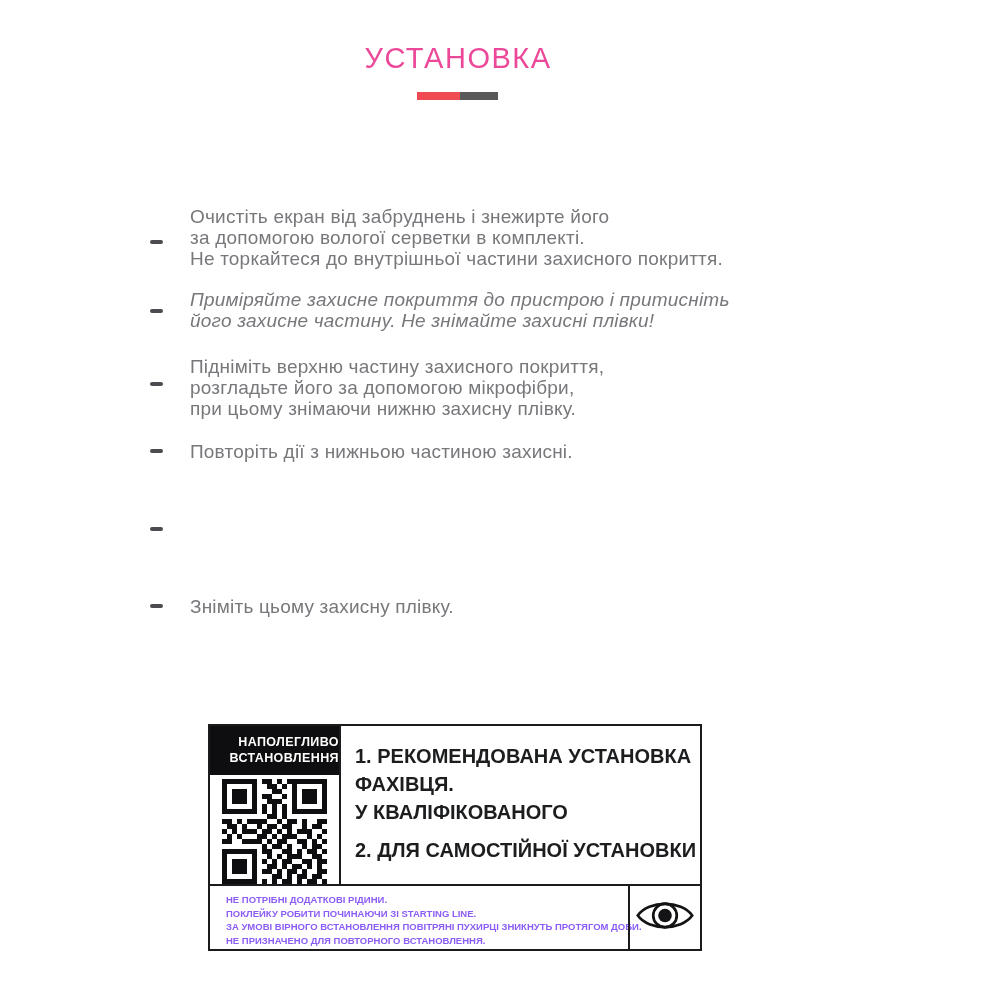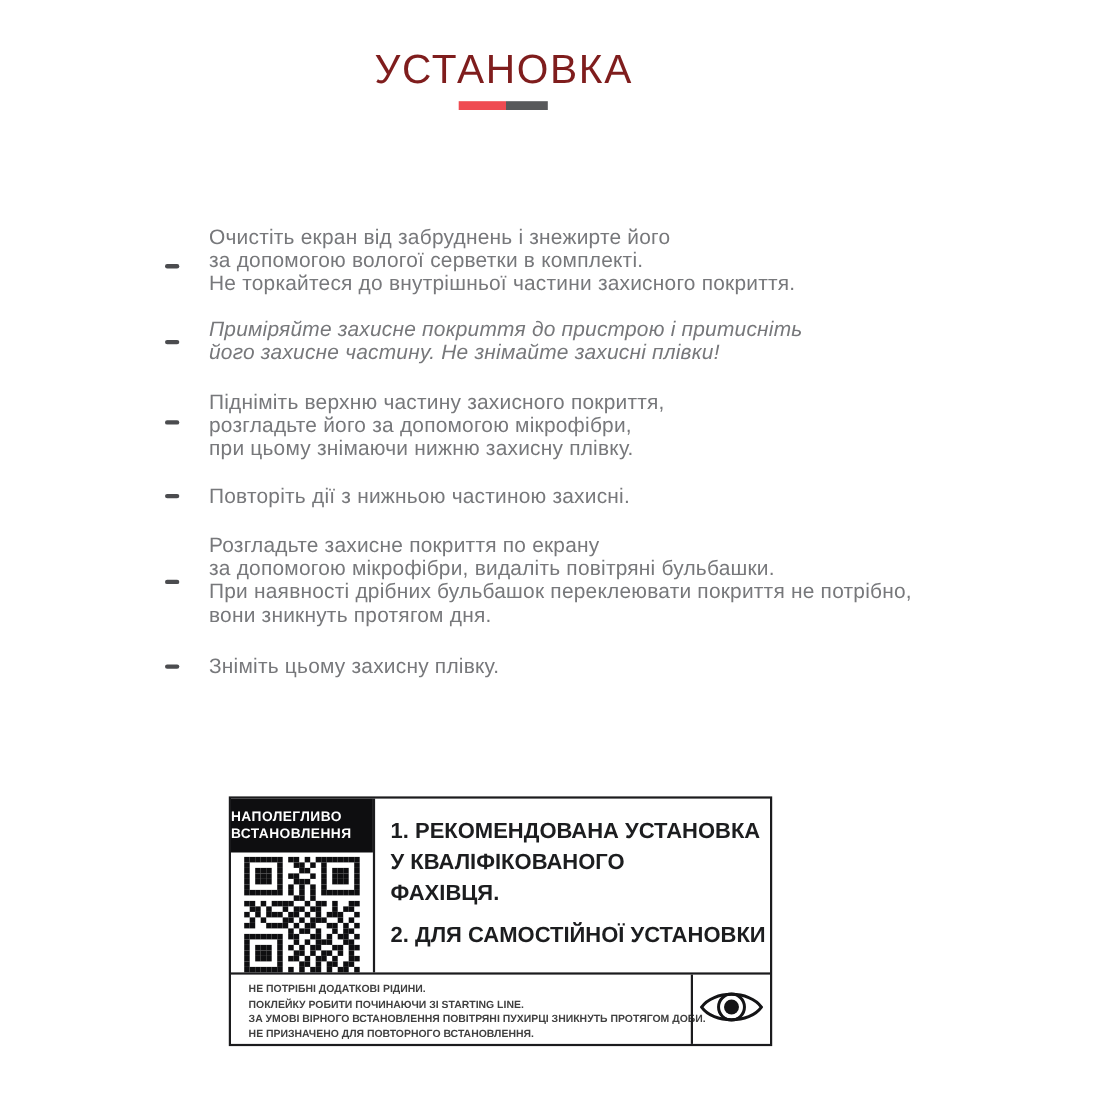--- a/index.html
+++ b/index.html
@@ -1,21 +1,21 @@
 <!DOCTYPE html>
 <html><head>
 <meta charset="utf-8">
 <style>
   html,body{margin:0;padding:0;background:#ffffff;}
   #page{position:relative;width:1000px;height:1000px;background:#ffffff;overflow:hidden;
         font-family:"Liberation Sans","DejaVu Sans",sans-serif;}
 
   
   .page-title{position:absolute;top:42px;left:458px;transform:translateX(-50%);
-      font-size:37px;font-weight:500;letter-spacing:1.5px;color:#7f1d1d;white-space:nowrap;}
+      font-size:29px;font-weight:500;letter-spacing:1.5px;color:#ec4899;white-space:nowrap;}
   .accent-bar{position:absolute;top:92px;left:417px;width:81px;height:8px;display:flex;}
   .accent-bar .seg-red{width:43px;height:100%;background:#ef4b52;}
   .accent-bar .seg-gray{width:38px;height:100%;background:#58595b;}
 
   
   .step{position:absolute;left:190px;color:#77787b;font-size:19px;line-height:21px;
         letter-spacing:0.2px;}
   .step .line{white-space:nowrap;}
   .dash{position:absolute;left:150px;width:13px;height:4px;background:#4b4c4f;border-radius:2px;}
   #step-1{top:206px;} #dash-1{top:240px;}
@@ -23,35 +23,35 @@
   #step-3{top:356px;} #dash-3{top:382px;}
   #step-4{top:441px;} #dash-4{top:449px;}
   #step-5{top:486px;} #dash-5{top:527px;}
   #step-6{top:596px;} #dash-6{top:604px;}
 
   
   .rec-box{position:absolute;left:208px;top:724px;width:490px;height:223px;
            border:2px solid #1b1b1d;background:#ffffff;}
   .left-col{position:absolute;left:0;top:0;width:129px;height:158px;border-right:2px solid #1b1b1d;}
   .black-header{width:100%;height:49px;background:#0e0e10;color:#ffffff;display:flex;
-      flex-direction:column;align-items:flex-start;justify-content:center;gap:1px;}
+      flex-direction:column;align-items:flex-end;justify-content:center;gap:1px;}
   .black-header .hl{font-size:12.5px;font-weight:700;letter-spacing:0.4px;line-height:15px;white-space:nowrap;}
   .qr{position:absolute;top:53px;left:12px;display:grid;grid-template-columns:repeat(21,5px);
       grid-auto-rows:5px;}
   .qm{background:#0e0e10;}
 
   .right-col{position:absolute;left:131px;top:0;right:0;height:158px;box-sizing:border-box;
       padding:16px 0 0 14px;color:#1c1d1f;}
   .rec-item{font-size:20px;font-weight:700;line-height:28px;}
   .rec-item + .rec-item{margin-top:10px;}
   .rec-item .line{white-space:nowrap;}
 
   .bottom-row{position:absolute;left:0;top:158px;right:0;bottom:0;border-top:2px solid #1b1b1d;}
   .foot-text{position:absolute;left:0;top:0;right:72px;box-sizing:border-box;
-      padding:7px 4px 0 16px;color:#404040;}
+      padding:7px 4px 0 16px;color:#8b5cf6;}
   .foot-text .fline{font-size:9.5px;font-weight:700;line-height:13.5px;white-space:nowrap;}
   .eye-cell{position:absolute;right:0;top:0;bottom:0;width:70px;border-left:2px solid #1b1b1d;
       display:flex;align-items:center;justify-content:center;}
 </style>
 </head>
 <body>
 
 <div id="page">
 
   <div class="page-title">УСТАНОВКА</div>
@@ -79,26 +79,20 @@
     <div class="line">розгладьте його за допомогою мікрофібри,</div>
     <div class="line">при цьому знімаючи нижню захисну плівку.</div>
   </div>
 
   <span class="dash" id="dash-4"></span>
   <div class="step" id="step-4">
     <div class="line">Повторіть дії з нижньою частиною захисні.</div>
   </div>
 
   <span class="dash" id="dash-5"></span>
-  <div class="step" id="step-5">
-    <div class="line">Розгладьте захисне покриття по екрану</div>
-    <div class="line">за допомогою мікрофібри, видаліть повітряні бульбашки.</div>
-    <div class="line">При наявності дрібних бульбашок переклеювати покриття не потрібно,</div>
-    <div class="line">вони зникнуть протягом дня.</div>
-  </div>
 
   <span class="dash" id="dash-6"></span>
   <div class="step" id="step-6">
     <div class="line">Зніміть цьому захисну плівку.</div>
   </div>
 
   <div class="rec-box">
     <div class="left-col">
       <div class="black-header">
         <div class="hl">НАПОЛЕГЛИВО</div>
@@ -545,22 +539,22 @@
           <div class="qm"></div>
           <div class="qm"></div>
           <div></div>
           <div class="qm"></div>
         </div>
     </div>
 
     <div class="right-col">
       <div class="rec-item">
         <div class="line">1. РЕКОМЕНДОВАНА УСТАНОВКА</div>
+        <div class="line">ФАХІВЦЯ.</div>
         <div class="line">У КВАЛІФІКОВАНОГО</div>
-        <div class="line">ФАХІВЦЯ.</div>
       </div>
       <div class="rec-item">
         <div class="line">2. ДЛЯ САМОСТІЙНОЇ УСТАНОВКИ</div>
       </div>
     </div>
 
     <div class="bottom-row">
       <div class="foot-text">
         <div class="fline">НЕ ПОТРІБНІ ДОДАТКОВІ РІДИНИ.</div>
         <div class="fline">ПОКЛЕЙКУ РОБИТИ ПОЧИНАЮЧИ ЗІ STARTING LINE.</div>

